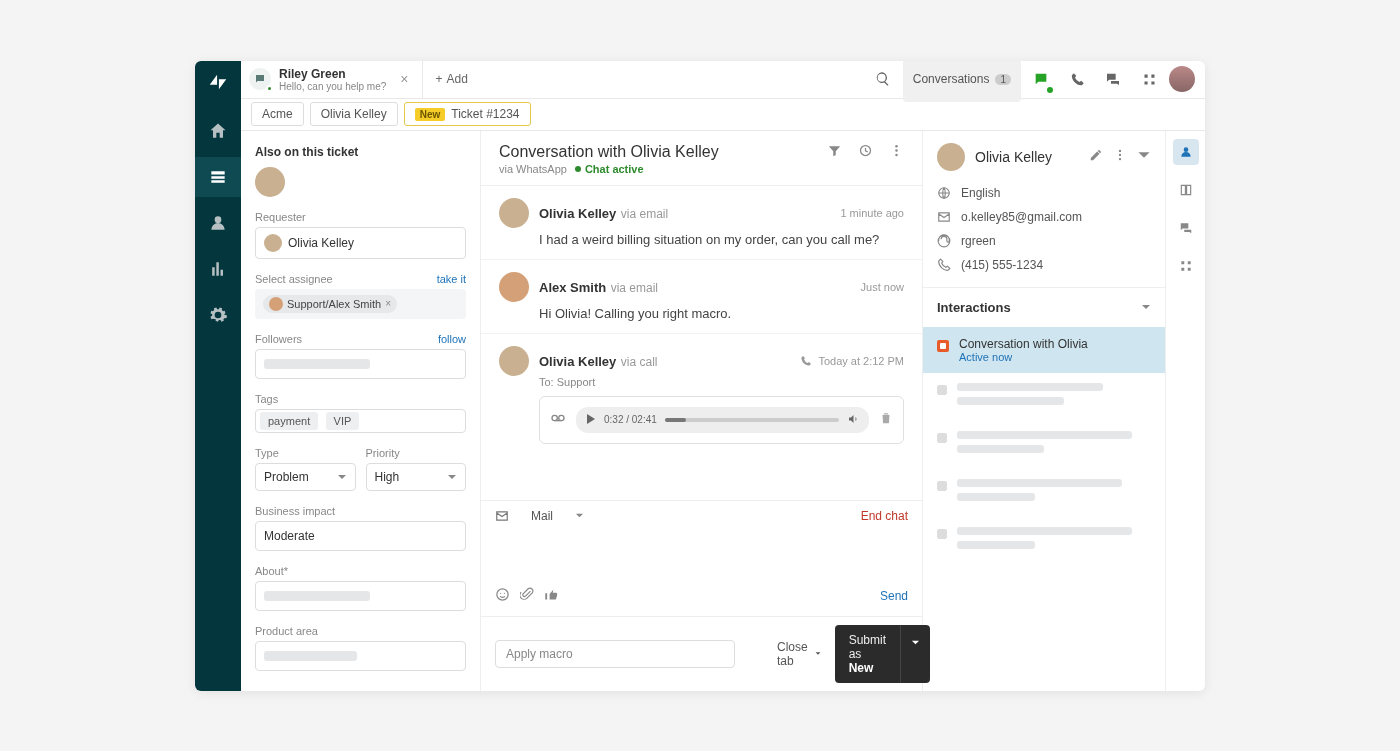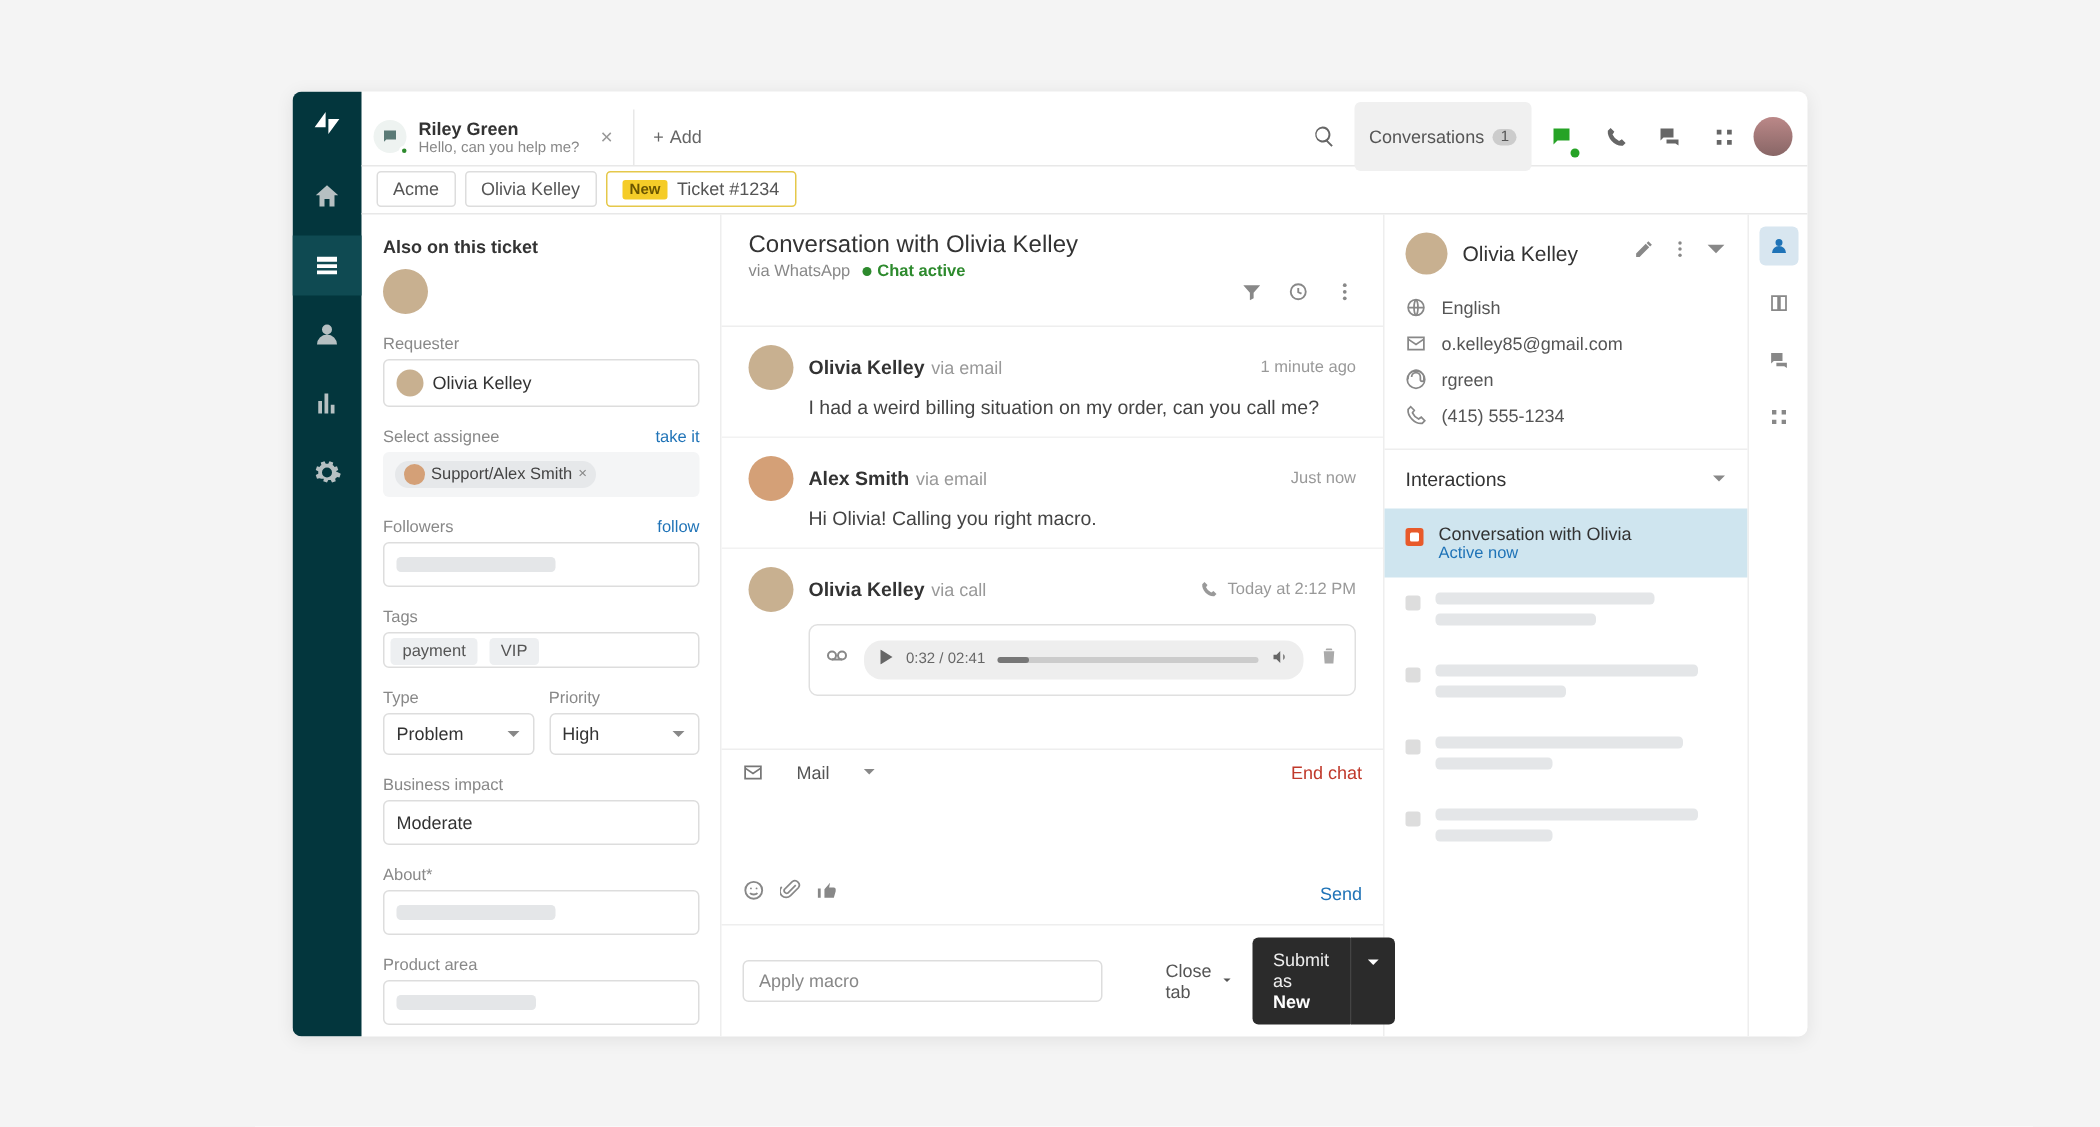--- a/index.html
+++ b/index.html
@@ -4,21 +4,21 @@
 <style>
   * { box-sizing: border-box; margin: 0; padding: 0; font-family: -apple-system, BlinkMacSystemFont, "Segoe UI", Helvetica, Arial, sans-serif; }
   body { background: #f4f4f4; display: flex; align-items: center; justify-content: center; height: 751px; width: 1400px; }
   .app { width: 1010px; height: 630px; background: #fff; display: flex; border-radius: 6px; overflow: hidden; box-shadow: 0 2px 12px rgba(0,0,0,0.08);}
   .rail { width: 46px; background: #03363d; display: flex; flex-direction: column; align-items: center; padding-top: 10px; gap: 6px; }
   .rail .logo { width:22px; height:22px; color:#fff; margin-bottom:12px; }
   .rail-item { width:46px; height:40px; display:flex; align-items:center; justify-content:center; color:#b6c0c2; }
   .rail-item.active { background:#0f4a52; color:#fff; }
   .rail-item svg { width:20px; height:20px; }
   .main { flex:1; display:flex; flex-direction:column; min-width:0; }
-  .topbar { height:38px; border-bottom:1px solid #e8e8e8; display:flex; align-items:center;margin-top:12px; }
+  .topbar { height:38px; border-bottom:1px solid #e8e8e8; display:flex; align-items:center; }
   .tab1 { display:flex; align-items:center; gap:8px; padding:0 8px; height:100%; border-right:1px solid #e8e8e8; }
   .avatar { width:24px; height:24px; border-radius:50%; background:#c8b090; position:relative; }
   .avatar.big { width:28px; height:28px; }
   .tab1-txt .n { font-size:12px; font-weight:600; color:#333; }
   .tab1-txt .s { font-size:10px; color:#888; }
   .tab1-x { font-size:14px; color:#999; padding:0 6px; cursor:pointer; }
   .addbtn { display:flex; align-items:center; gap:4px; font-size:12px; color:#666; padding:0 12px; cursor:pointer; }
   .top-right { margin-left:auto; display:flex; align-items:center; gap:4px; padding-right:10px; }
   .iconbtn { width:32px; height:32px; display:flex; align-items:center; justify-content:center; color:#666; cursor:pointer; }
   .chip { background:#f0f0f0; border-radius:4px; padding:16px 10px; font-size:12px; color:#555; display:flex; align-items:center; gap:6px; }
@@ -45,21 +45,21 @@
   .tagrow { border:1px solid #ddd; border-radius:4px; padding:4px; }
   .chip2 { background:#e6e8ea; padding:2px 6px; border-radius:10px; font-size:11px; color:#444; display:inline-flex; align-items:center; gap:4px; }
   .chip2 .x { font-size:10px; color:#888; }
   .sel { border:1px solid #ddd; border-radius:4px; padding:6px 8px; font-size:12px; color:#333; display:flex; justify-content:space-between; align-items:center; }
   .sel svg { width:10px; height:10px; color:#888; }
   .two { display:flex; gap:10px; }
   .two > div { flex:1; }
   .skel { background:#e4e6e8; height:10px; border-radius:3px; }
   
   .cp { flex:1; display:flex; flex-direction:column; min-width:0; border-right:1px solid #eee; }
-  .cp-head { padding:12px 18px 10px; border-bottom:1px solid #eee; display:flex; align-items:flex-start;flex-direction:column; }
+  .cp-head { padding:12px 18px 10px; border-bottom:1px solid #eee; display:flex; align-items:flex-start; }
   .cp-head-t .t1 { font-size:16px; font-weight:500; color:#333; }
   .cp-head-t .t2 { font-size:11px; color:#888; display:flex; align-items:center; gap:8px; margin-top:2px; }
   .dotg { width:6px; height:6px; background:#2d8a2d; border-radius:50%; display:inline-block; }
   .cp-head-ic { margin-left:auto; display:flex; gap:16px; color:#888; }
   .cp-head-ic svg { width:15px; height:15px; }
   .msgs { flex:1; overflow-y:auto; }
   .msg { padding:12px 18px; border-bottom:1px solid #f2f2f2; }
   .msg-h { display:flex; align-items:center; gap:10px; }
   .msg-av { width:30px; height:30px; border-radius:50%; background:#c8b090; }
   .msg-av.m { background:#d4a077; }
@@ -91,21 +91,21 @@
   .rp-rail { width:40px; border-left:1px solid #eee; display:flex; flex-direction:column; align-items:center; padding-top:8px; gap:12px; }
   .rp-rail div { width:26px; height:26px; display:flex; align-items:center; justify-content:center; color:#888; border-radius:4px; }
   .rp-rail div.on { background:#d8e6f0; color:#1f73b7; }
   .rp-head { padding:12px 14px 10px; display:flex; align-items:center; gap:10px; }
   .rp-name { font-size:14px; font-weight:500; color:#333; flex:1; }
   .rp-head svg { width:14px; height:14px; color:#888; }
   .rp-rows { padding:0 14px 10px; }
   .rp-row { display:flex; align-items:center; gap:10px; font-size:12px; color:#555; padding:5px 0; }
   .rp-row svg { width:14px; height:14px; color:#888; flex-shrink:0; }
   .rp-sec { border-top:1px solid #eee; }
-  .rp-sec-h { padding:12px 14px; font-size:13px; font-weight:400; color:#333; display:flex; justify-content:space-between; align-items:center; }
+  .rp-sec-h { padding:12px 14px; font-size:13px; font-weight:700; color:#333; display:flex; justify-content:space-between; align-items:center; }
   .inter-active { background:#cfe5ef; padding:10px 14px; display:flex; gap:10px; }
   .inter-sq { width:12px; height:12px; background:#e85a2a; border-radius:2px; margin-top:3px; position:relative; }
   .inter-sq::after { content:''; position:absolute; inset:3px; background:#fff; border-radius:1px; }
   .inter-t .l1 { font-size:12px; color:#333; }
   .inter-t .l2 { font-size:11px; color:#1f73b7; }
   .inter-ph { padding:10px 14px; display:flex; gap:10px; }
   .ph-sq { width:10px; height:10px; background:#ddd; border-radius:2px; margin-top:2px; }
   .ph-lines { flex:1; }
   .ph-lines div { background:#e4e6e8; height:8px; border-radius:3px; margin-bottom:6px; }
   svg { fill:currentColor; }
@@ -367,20 +367,21 @@
             <div class="msg-h">
               <div class="msg-av"></div>
               <div><span class="msg-n">Olivia Kelley</span> <span class="via">via call</span></div>
               <div class="msg-t" style="display:flex;align-items:center;gap:6px">
                 <svg width="12" height="12" viewBox="0 0 24 24">
                     <path d="M6 2l4 4-2 3a14 14 0 007 7l3-2 4 4-3 3c-8 1-17-8-16-16z"></path>
                   </svg>
                 <span>Today at 2:12 PM</span>
               </div>
             </div>
+            <div class="msg-sub">To: Support</div>
             <div class="audio">
               <span><svg width="16" height="16" viewBox="0 0 24 24" style="color:#888">
                     <circle cx="7" cy="12" r="4" fill="none" stroke="currentColor" stroke-width="2"></circle>
                     <circle cx="17" cy="12" r="4" fill="none" stroke="currentColor" stroke-width="2"></circle>
                     <path d="M7 16h10" stroke="currentColor" stroke-width="2"></path>
                   </svg></span>
               <div class="track">
                 <span><svg width="10" height="10" viewBox="0 0 10 10">
                       <path d="M1 0l8 5-8 5z"></path>
                     </svg></span>

